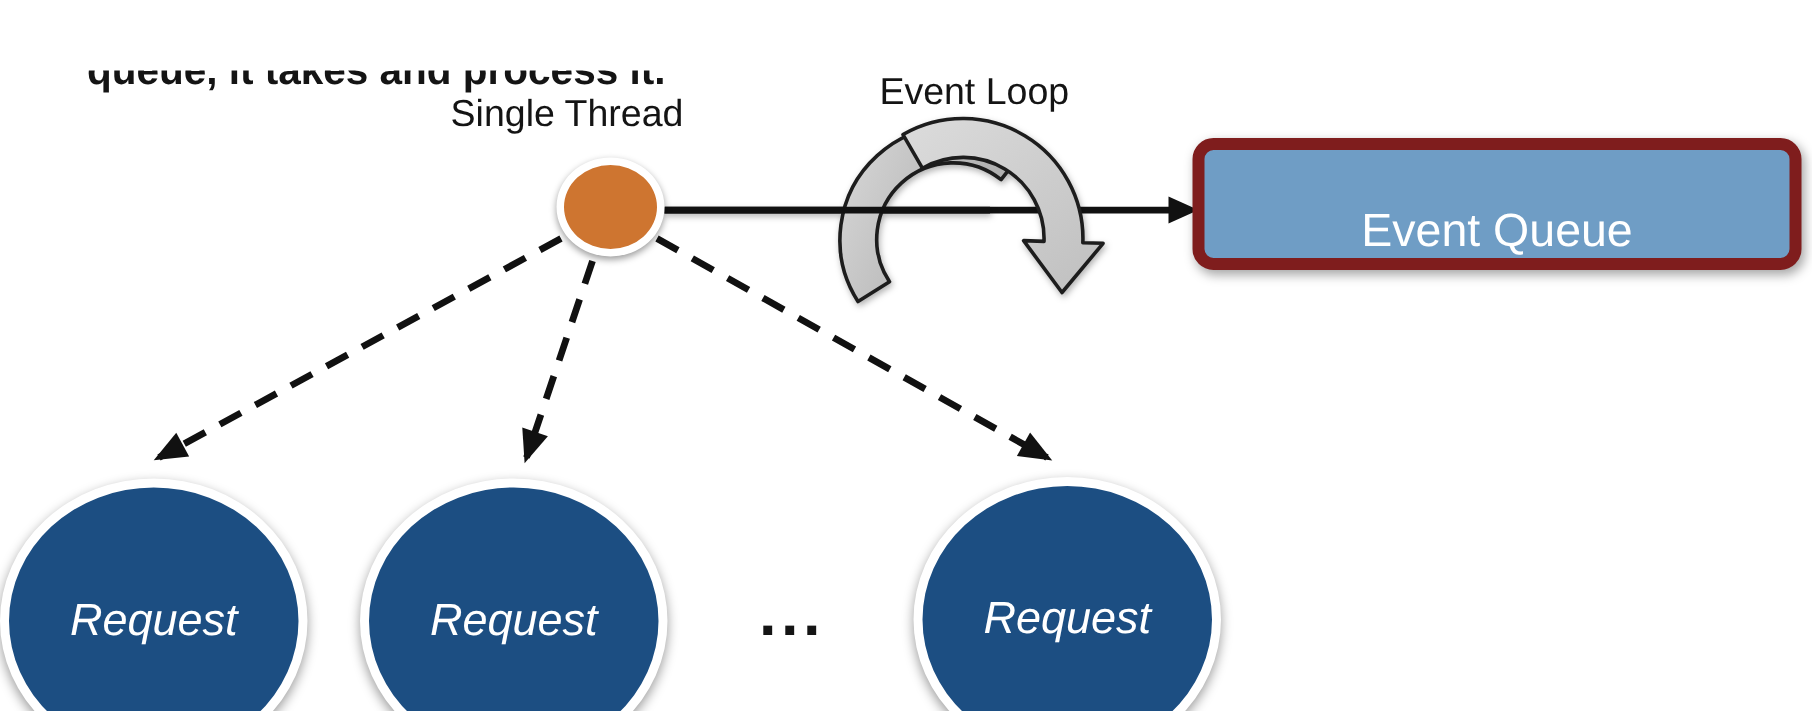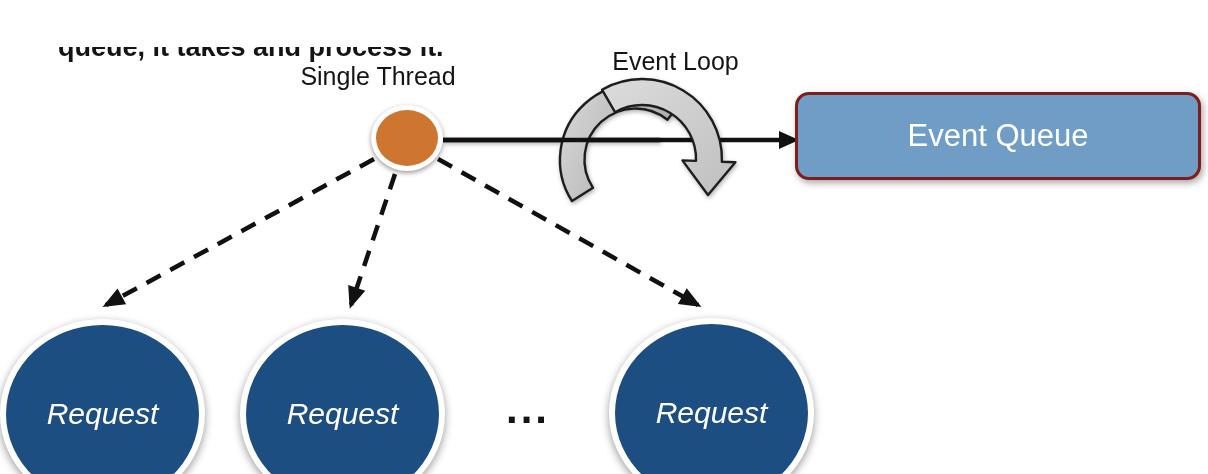--- a/index.html
+++ b/index.html
@@ -23,21 +23,21 @@
     white-space: nowrap;
   }
   .label {
     position: absolute;
     text-align: center;
     font-size: 25px;
     color: #141414;
     white-space: nowrap;
   }
   .label-single-thread { left: 288px; top: 15px; width: 180px; }
-  .label-event-loop   { left: 598px; top: 0px;  width: 155px; }
+  .label-event-loop   { left: 572px; top: 0px;  width: 155px; }
   .connector-layer {
     position: absolute;
     left: 0; top: 0;
     width: 1208px;
     height: 474px;
   }
   .thread-node {
     position: absolute;
     box-sizing: border-box;
     left: 371px; top: 58px;
@@ -46,25 +46,25 @@
     border: 5px solid #ffffff;
     border-radius: 50%;
     box-shadow: 0 2px 5px rgba(0,0,0,0.40);
   }
   .queue-box {
     position: absolute;
     box-sizing: border-box;
     left: 795px; top: 45px;
     width: 406px; height: 88px;
     background: var(--queue-blue, #6f9dc5);
-    border: 3px solid #7f1d1d;
+    border: 8px solid #7f1d1d;
     border-radius: 14px;
     box-shadow: 2px 3px 7px rgba(0,0,0,0.35);
     display: flex;
-    align-items: center;
+    align-items: flex-end;
     justify-content: center;
   }
   .queue-box .node-label {
     color: #ffffff;
     font-size: 31px;
   }
   .request-node {
     position: absolute;
     box-sizing: border-box;
     width: 205px; height: 190px;

